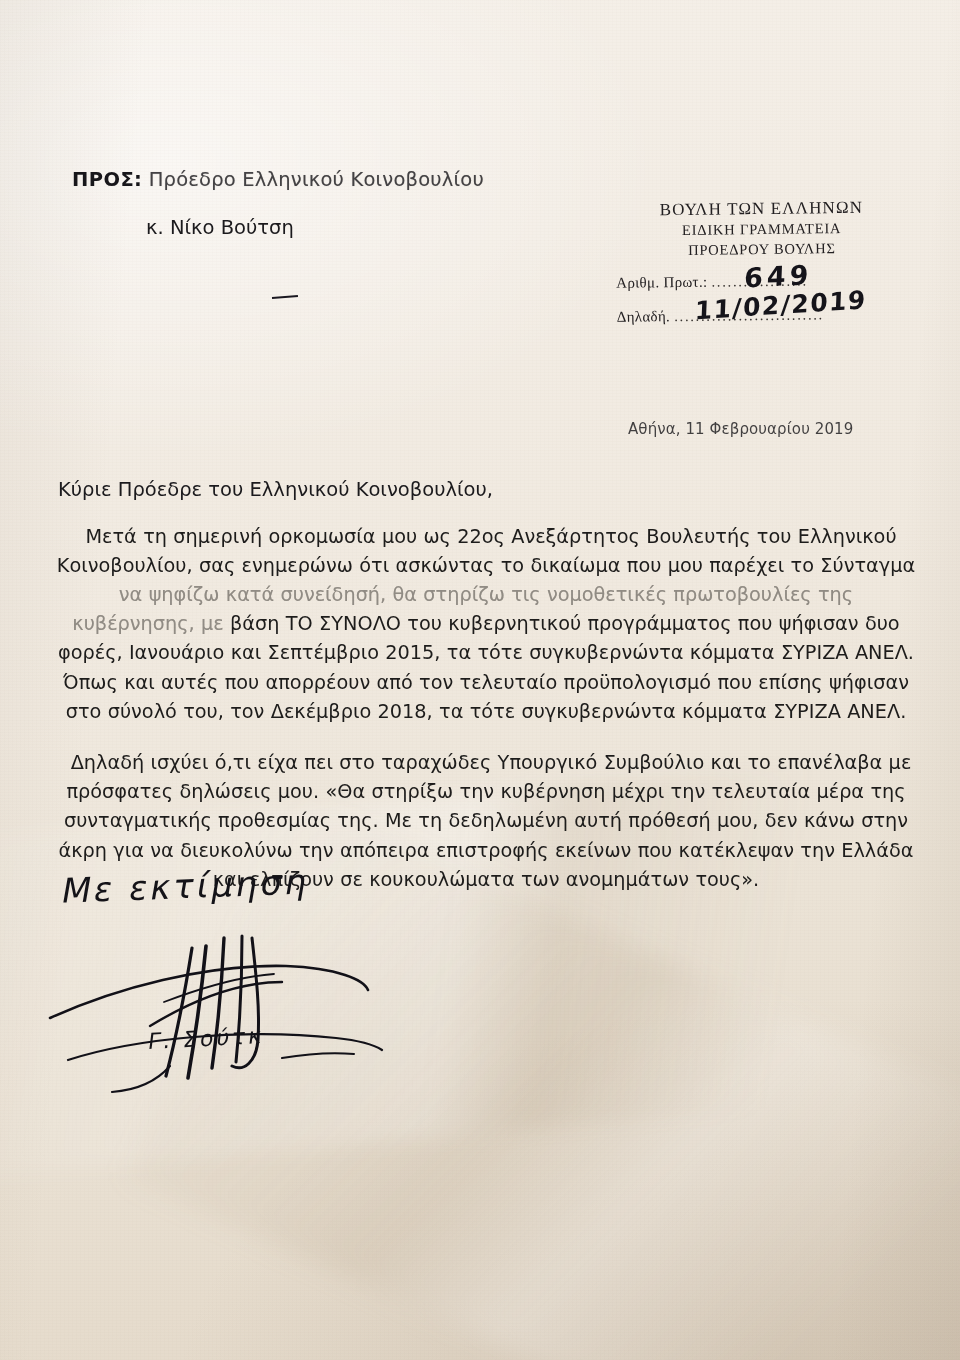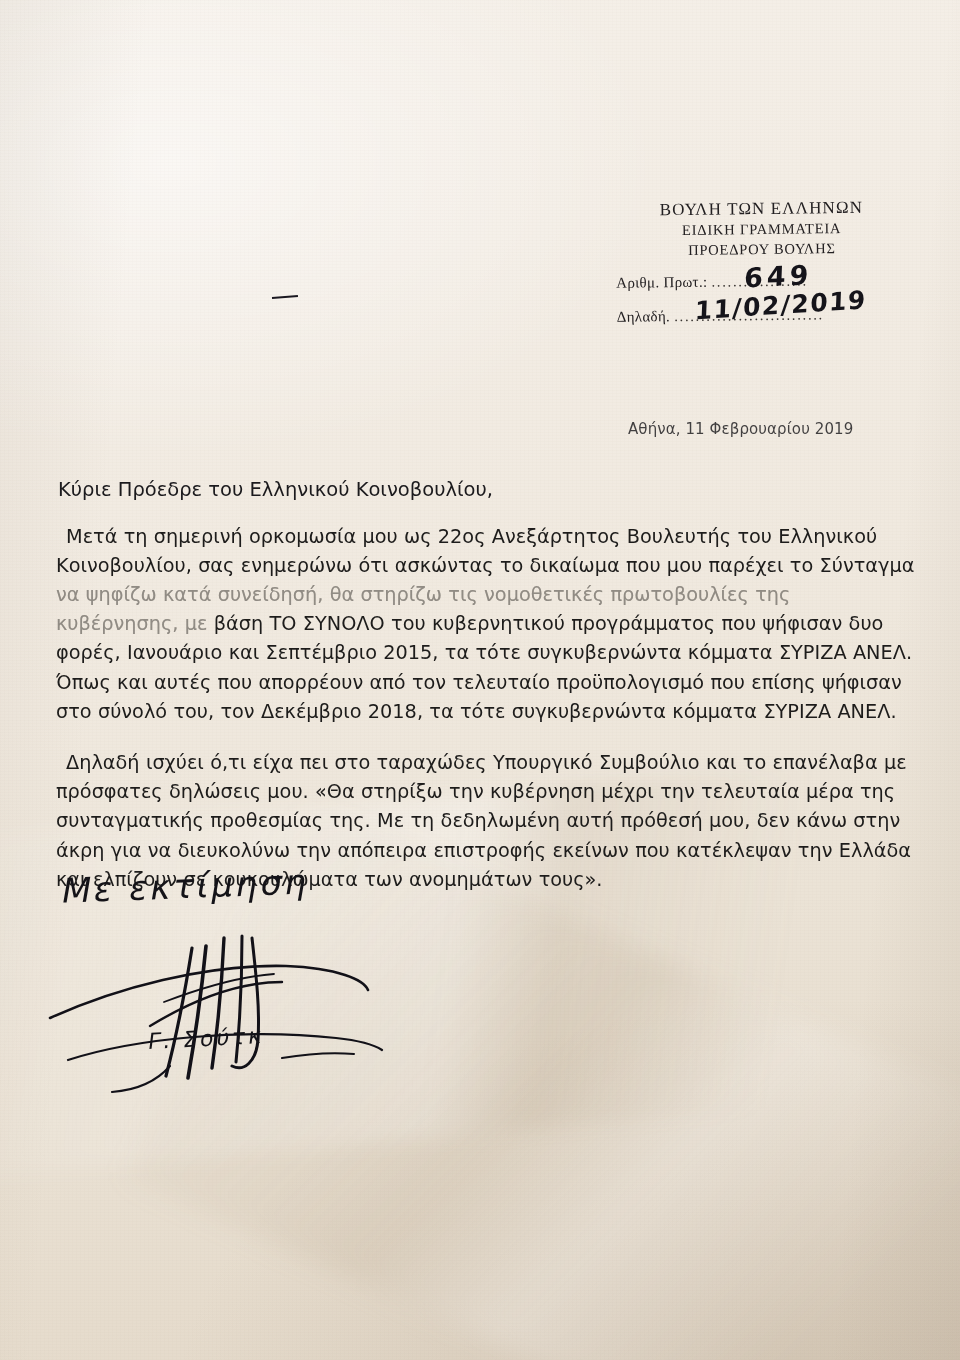--- a/index.html
+++ b/index.html
@@ -187,21 +187,21 @@
     margin-left: 2px;
     font-size: 19.5px;
     line-height: 1.0;
     color: #1b1a1d;
   }
   .para {
     margin-top: 22px;
     font-size: 19.3px;
     line-height: 29.2px;
     color: #1d1c1b;
-    text-align: left;
+    text-align: center;
     white-space: pre-wrap;
     word-spacing: .2px;
   }
   .para.indent { text-indent: 10px; }
   
   .ghost {
     opacity: .52;
     color: #3b3833;
     text-shadow: 0 0 .6px rgba(90,84,74,.5);
   }
@@ -240,20 +240,24 @@
 </head>
 <body>
 
 <div id="page">
 
   <div id="crease-c"></div>
   <div id="crease-a"></div>
   <div id="crease-b"></div>
   <div id="grain"></div>
 
+  <div id="addr-block">
+    <div id="addr-line1"><span class="bold">ΠΡΟΣ:</span><span> </span><span class="faded">Πρόεδρο Ελληνικού Κοινοβουλίου</span></div>
+    <div id="addr-line2">κ. Νίκο Βούτση</div>
+  </div>
 
   <div id="stamp">
     <div class="stamp-head" id="stamp-l1">ΒΟΥΛΗ ΤΩΝ ΕΛΛΗΝΩΝ</div>
     <div class="stamp-head" id="stamp-l2">ΕΙΔΙΚΗ ΓΡΑΜΜΑΤΕΙΑ</div>
     <div class="stamp-head" id="stamp-l3">ΠΡΟΕΔΡΟΥ ΒΟΥΛΗΣ</div>
 
     <div class="stamp-field" id="stamp-f1"><span>Αριθμ. Πρωτ.:</span><span> </span><span class="dots">..................</span><span class="ink" id="hw-protocol">649</span></div>
 
     <div class="stamp-field" id="stamp-f2"><span>Δηλαδή.</span><span> </span><span class="dots">............................</span><span class="ink" id="hw-date">11/02/2019</span></div>
   </div>

